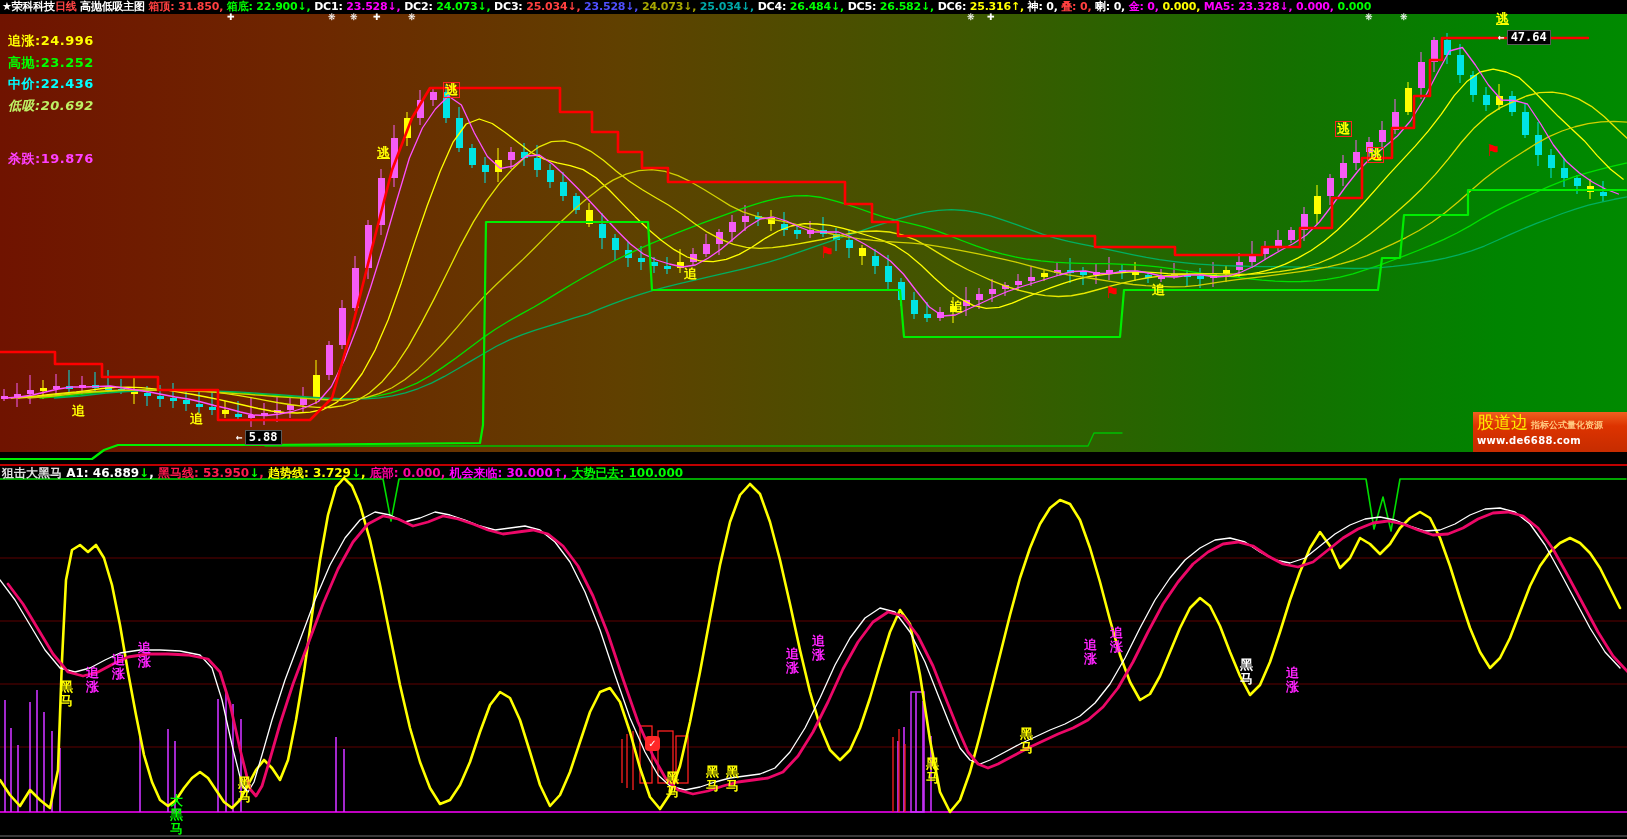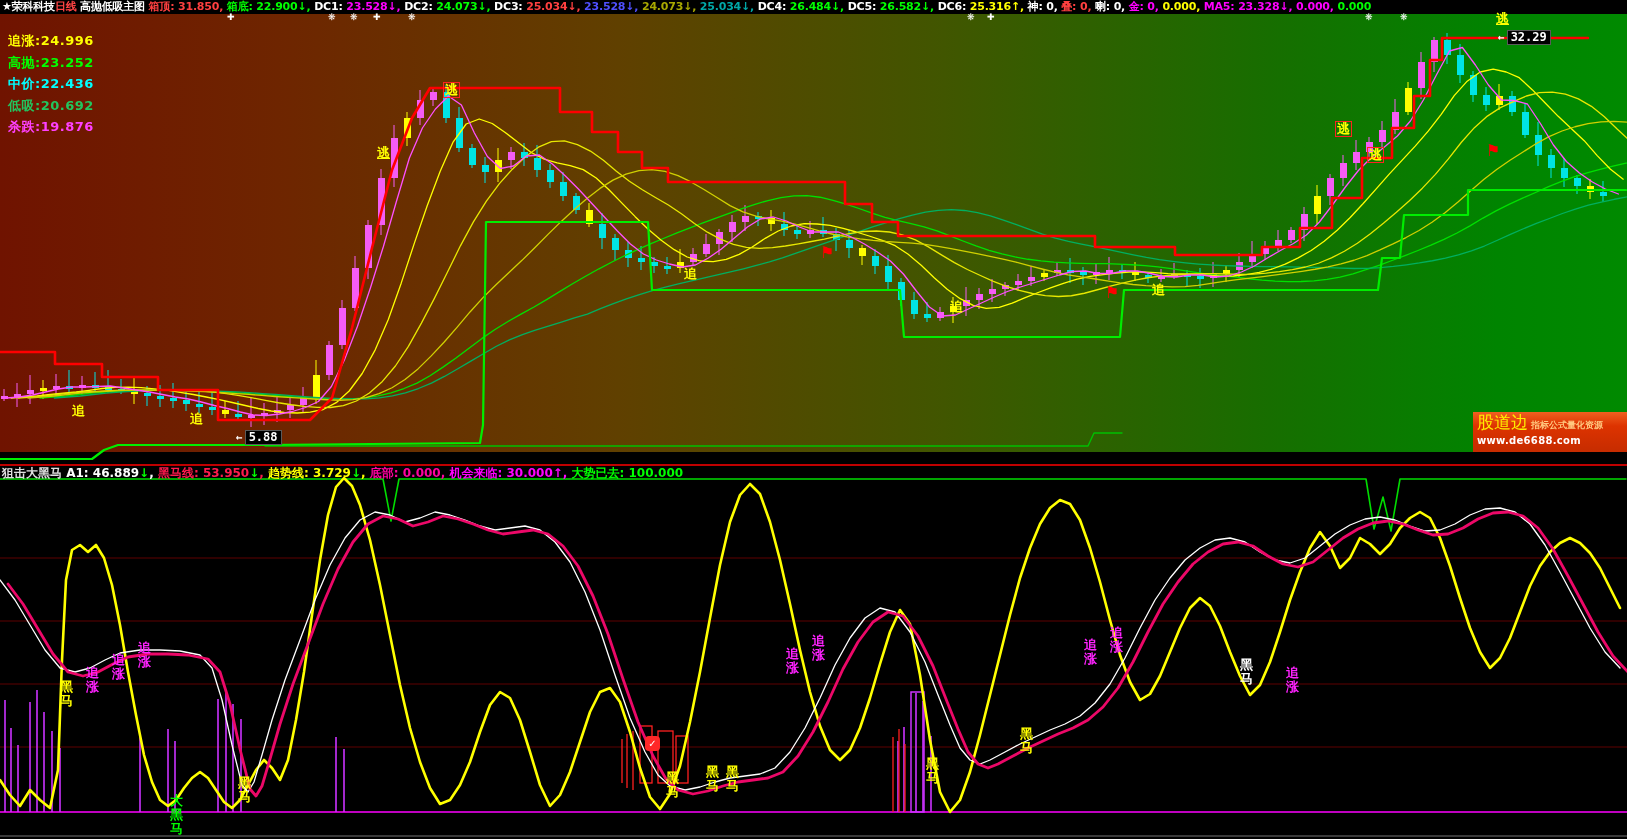--- a/index.html
+++ b/index.html
@@ -340,22 +340,22 @@
       <rect x="676" y="736" width="12" height="47" fill="none" stroke="#ff2020" stroke-width="1.3"></rect>
       <polyline points="0,479 383,479 391,521 399,479 1366,479 1374,529 1383,497 1391,531 1400,479 1626,479" fill="none" stroke="#00dd00" stroke-width="1.6" stroke-linejoin="round" stroke-linecap="round"></polyline>
       <polyline points="0,780 10,795 20,806 30,790 40,800 50,808 58,770 62,660 66,580 72,550 80,545 88,552 96,545 104,558 112,585 120,625 128,672 136,715 144,755 152,782 160,800 168,806 176,800 184,788 192,778 200,772 208,778 216,790 224,802 232,808 240,800 248,785 256,770 264,760 272,768 280,780 288,760 296,720 304,672 312,615 320,560 328,515 336,487 344,478 352,486 360,505 370,540 380,585 390,635 400,685 410,728 420,762 430,788 440,804 450,800 460,785 470,762 480,732 490,705 500,692 510,698 520,720 530,752 540,785 550,806 560,795 570,772 580,742 590,712 600,692 610,688 620,702 630,732 640,768 650,797 660,809 670,794 680,766 690,722 700,672 710,618 720,565 730,522 740,495 750,484 760,494 770,522 780,560 790,604 800,650 810,692 820,726 830,750 840,760 850,750 860,728 870,698 880,664 890,632 900,610 910,624 920,675 930,740 940,792 950,812 960,800 970,772 980,735 990,695 1000,655 1010,615 1020,578 1030,548 1040,524 1050,508 1060,500 1070,504 1080,520 1090,548 1100,582 1110,620 1120,655 1130,682 1140,700 1150,694 1160,676 1170,652 1180,628 1190,608 1200,598 1210,606 1220,626 1230,652 1240,676 1250,695 1260,685 1270,662 1280,632 1290,600 1300,572 1310,548 1320,532 1330,546 1340,568 1350,558 1360,538 1370,544 1380,554 1390,544 1400,528 1410,518 1420,512 1430,518 1440,538 1450,566 1460,598 1470,628 1480,652 1490,668 1500,658 1510,638 1520,612 1530,586 1540,566 1550,552 1560,543 1570,538 1580,543 1590,553 1600,568 1610,588 1620,608" fill="none" stroke="#ffff00" stroke-width="2.6" stroke-linejoin="round" stroke-linecap="round"></polyline>
       <polyline points="0,580 15,600 30,625 45,650 60,668 75,672 90,668 105,660 120,653 140,650 160,650 180,651 200,655 212,668 222,700 232,745 242,785 248,792 254,782 262,755 272,720 285,680 300,640 315,600 330,565 345,538 360,520 375,512 390,515 405,522 420,518 435,512 450,515 465,520 480,526 495,530 510,528 525,526 540,530 555,542 570,562 585,592 600,630 615,675 630,718 645,752 658,775 670,786 685,790 700,787 715,782 730,778 745,776 760,774 775,768 790,752 805,728 820,698 835,665 850,638 865,618 880,608 895,612 910,632 925,662 938,695 950,725 960,748 970,760 980,764 990,760 1005,752 1020,744 1035,737 1050,730 1065,724 1080,716 1095,703 1110,684 1125,658 1140,628 1155,600 1170,578 1185,560 1200,548 1215,540 1230,538 1245,542 1260,552 1275,560 1290,563 1305,558 1320,546 1335,534 1350,525 1365,519 1380,517 1395,520 1410,526 1425,531 1440,530 1455,524 1470,515 1485,509 1500,508 1515,512 1530,524 1545,545 1560,572 1575,600 1590,628 1605,652 1620,668" fill="none" stroke="#ffffff" stroke-width="1.3" stroke-linejoin="round" stroke-linecap="round"></polyline>
       <polyline points="8,584 23,604 38,629 53,654 68,672 83,676 98,672 113,664 128,657 148,654 168,654 188,655 208,659 220,672 230,704 240,749 250,789 256,796 262,786 270,759 280,724 293,684 308,644 323,604 338,569 353,542 368,524 383,516 398,519 413,526 428,522 443,516 458,519 473,524 488,530 503,534 518,532 533,530 548,534 563,546 578,566 593,596 608,634 623,679 638,722 653,756 666,779 678,790 693,794 708,791 723,786 738,782 753,780 768,778 783,772 798,756 813,732 828,702 843,669 858,642 873,622 888,612 903,616 918,636 933,666 946,699 958,729 968,752 978,764 988,768 998,764 1013,756 1028,748 1043,741 1058,734 1073,728 1088,720 1103,707 1118,688 1133,662 1148,632 1163,604 1178,582 1193,564 1208,552 1223,544 1238,542 1253,546 1268,556 1283,564 1298,567 1313,562 1328,550 1343,538 1358,529 1373,523 1388,521 1403,524 1418,530 1433,535 1448,534 1463,528 1478,519 1493,513 1508,512 1523,516 1538,528 1553,549 1568,576 1583,604 1598,632 1613,656 1628,672" fill="none" stroke="#ec0868" stroke-width="2.8" stroke-linejoin="round" stroke-linecap="round"></polyline>
     </svg>
   <div id="leftlabels">
       <div style="color: rgb(255, 255, 0);">追涨:24.996</div>
       <div style="color: rgb(0, 255, 0);">高抛:23.252</div>
       <div style="color: rgb(0, 255, 255);">中价:22.436</div>
-      <div style="color: #22c55e;">低吸:20.692</div>
-      <div style="color: rgb(255, 64, 255);">杀跌:19.876</div>
+      <div style="color: #bef264; font-style: italic;">低吸:20.692</div>
+      <div style="color: rgb(255, 64, 255); margin-top: 32px;">杀跌:19.876</div>
     </div>
   <div id="markers">
       <div class="mk" style="left: 72px; top: 404px; color: rgb(255, 255, 0);">追</div>
       <div class="mk" style="left: 190px; top: 412px; color: rgb(255, 255, 0);">追</div>
       <div class="mk under" style="left: 377px; top: 146px; color: rgb(255, 255, 0);">逃</div>
       <div class="mk boxed" style="left: 443px; top: 82px; color: rgb(255, 255, 0);">逃</div>
       <div class="mk" style="left: 684px; top: 267px; color: rgb(255, 255, 0);">追</div>
       <div class="mk" style="left: 950px; top: 300px; color: rgb(255, 255, 0);">追</div>
       <div class="mk" style="left: 1152px; top: 283px; color: rgb(255, 255, 0);">追</div>
       <div class="mk boxed" style="left: 1335px; top: 121px; color: rgb(255, 255, 0);">逃</div>
@@ -368,21 +368,21 @@
       <div class="plus" style="left: 328px; top: 13px;">❋</div>
       <div class="plus" style="left: 350px; top: 13px;">❋</div>
       <div class="plus" style="left: 373px; top: 13px;">✚</div>
       <div class="plus" style="left: 408px; top: 13px;">❋</div>
       <div class="plus" style="left: 967px; top: 13px;">❋</div>
       <div class="plus" style="left: 987px; top: 13px;">✚</div>
       <div class="plus" style="left: 1365px; top: 13px;">❋</div>
       <div class="plus" style="left: 1400px; top: 13px;">❋</div>
       <div class="tag" style="left: 1498px; top: 30px;">
         <span class="arr">←</span>
-        <span class="box">32.29</span>
+        <span class="box">47.64</span>
       </div>
       <div class="tag" style="left: 236px; top: 430px;">
         <span class="arr">←</span>
         <span class="box">5.88</span>
       </div>
     </div>
   <div id="panelheader"><span style="color: rgb(224, 224, 224);">狙击大黑马 </span><span style="color: rgb(255, 255, 255);">A1: 46.889</span><span style="color: rgb(0, 255, 0);">↓</span><span style="color: rgb(255, 255, 255);">, </span><span style="color: rgb(255, 26, 77);">黑马线: 53.950</span><span style="color: rgb(0, 255, 0);">↓</span><span style="color: rgb(255, 26, 77);">, </span><span style="color: rgb(255, 255, 0);">趋势线: 3.729</span><span style="color: rgb(0, 255, 0);">↓</span><span style="color: rgb(255, 255, 0);">, </span><span style="color: rgb(255, 0, 160);">底部: 0.000, </span><span style="color: rgb(255, 0, 255);">机会来临: 30.000↑, </span><span style="color: rgb(0, 255, 0);">大势已去: 100.000</span></div>
   <div id="sublabels">
       <div class="lbl" style="left: 60px; top: 680px; color: rgb(255, 255, 0);">黑马</div>
       <div class="lbl" style="left: 86px; top: 666px; color: rgb(255, 34, 255);">追涨</div>

